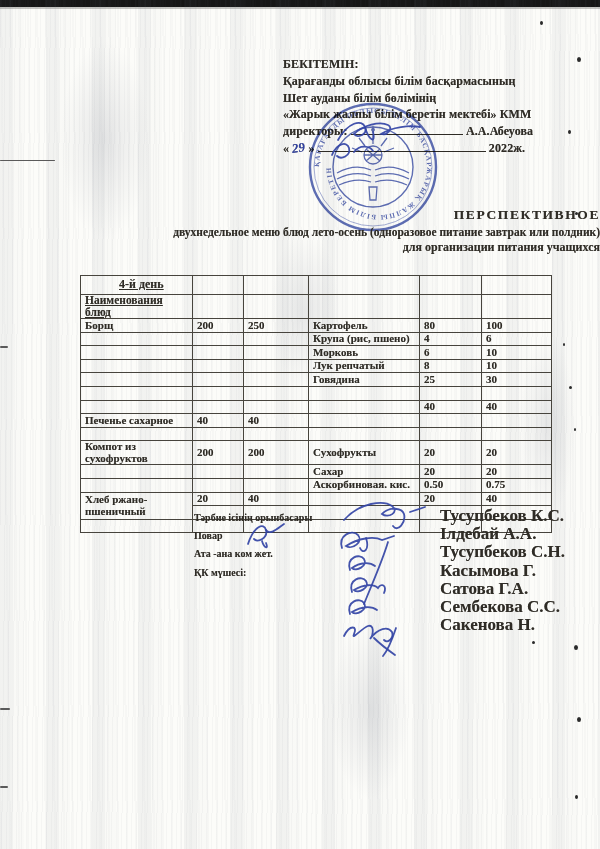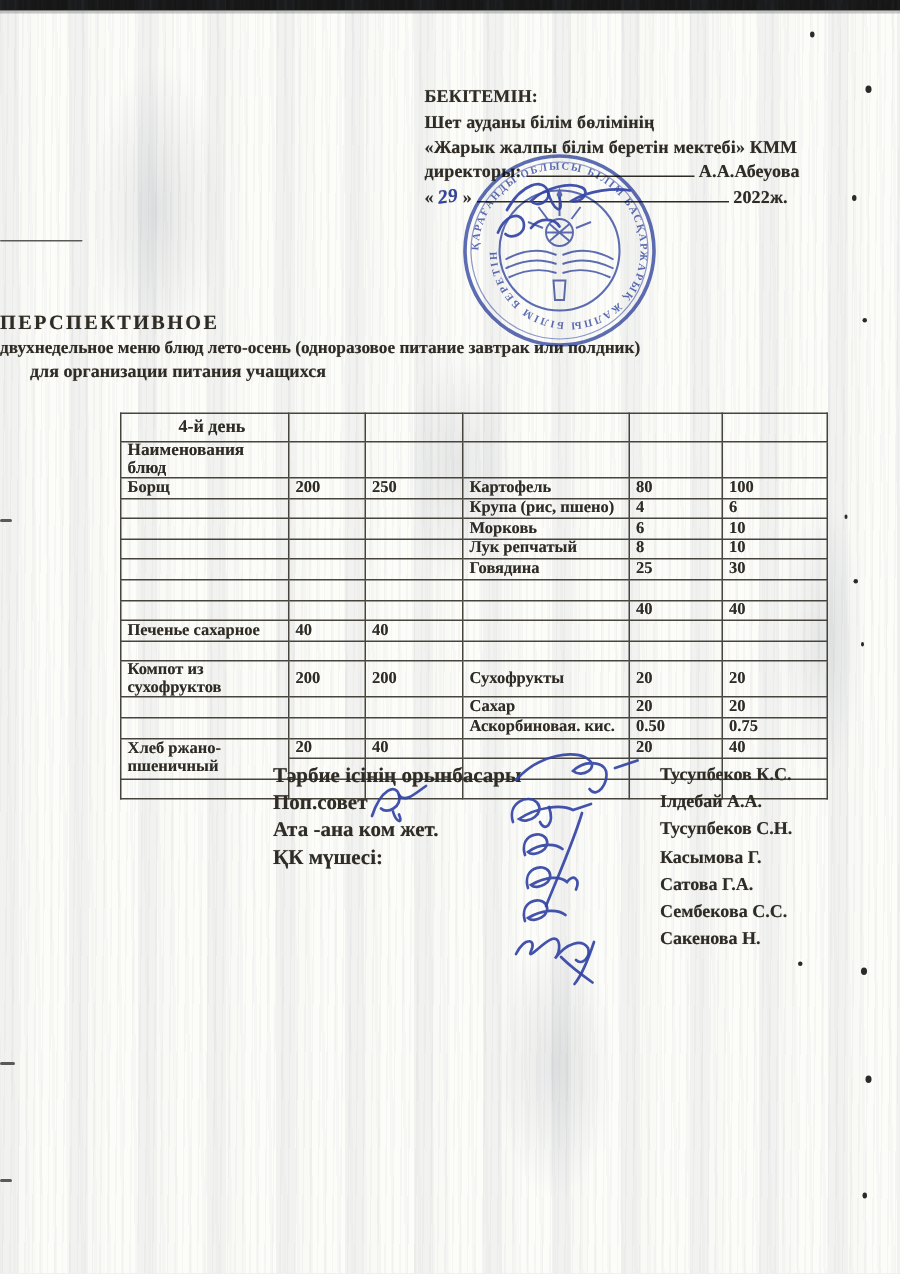--- a/index.html
+++ b/index.html
@@ -23,38 +23,38 @@
   .approval{position:absolute;left:283px;top:56px;width:300px;font-size:12px;
             line-height:16.8px;font-weight:bold;letter-spacing:.1px;
             text-shadow:0 0 .5px rgba(47,44,38,.55);}
   .uline{display:inline-block;border-bottom:1px solid #2f2c26;height:11px;vertical-align:baseline;}
   .hand{display:inline-block;color:#3243a4;font-style:italic;font-size:13px;
         transform:rotate(-8deg);font-weight:bold;}
   
   .stamp{position:absolute;left:303px;top:97px;width:140px;height:140px;opacity:.82;
          mix-blend-mode:multiply;}
   
-  .titleblock{position:absolute;left:0;top:207px;width:600px;text-align:left;font-weight:bold;
+  .titleblock{position:absolute;left:0;top:207px;width:600px;text-align:right;font-weight:bold;
               text-shadow:0 0 .5px rgba(47,44,38,.5);}
   .t1{font-size:13.5px;letter-spacing:1.6px;}
   .t2{font-size:11.5px;margin-top:3px;}
   .t3{font-size:12px;margin-top:2px;margin-left:20px;}
   .t4{font-size:12.5px;margin-top:2px;}
   
   .menu{position:absolute;left:80px;top:275px;border-collapse:collapse;table-layout:fixed;
         width:471px;font-size:11px;font-weight:bold;text-shadow:0 0 .4px rgba(47,44,38,.45);}
   .menu td{border:1px solid #47443d;height:12.6px;padding:0 4px;overflow:hidden;
            white-space:pre-line;line-height:11.5px;vertical-align:middle;}
-  .menu tr.hdr td{height:18px;}
+  .menu tr.hdr td{height:18px;text-decoration:underline;}
   .menu td.day{padding-left:38px;font-size:12px;}
   .menu td.subh{font-size:11.5px;}
   
-  .sigroles{position:absolute;left:182px;top:509px;font-weight:bold;font-size:14px;
+  .sigroles{position:absolute;left:194px;top:509px;font-weight:bold;font-size:10px;
             line-height:18.2px;text-shadow:0 0 .5px rgba(47,44,38,.5);}
-  .signames{position:absolute;left:440px;top:507px;font-weight:bold;font-size:12px;
+  .signames{position:absolute;left:440px;top:507px;font-weight:bold;font-size:17px;
             line-height:18.2px;text-shadow:0 0 .5px rgba(47,44,38,.5);}
   .ink{position:absolute;pointer-events:none;}
   .ink path{fill:none;stroke:#3344a5;stroke-width:1.8;stroke-linecap:round;opacity:.92;}
 </style>
 </head>
 <body>
 
 <div class="page">
 
   <div class="topbar"></div>
@@ -77,20 +77,21 @@
   <div class="speck" style="left:574px;top:645px;width:4px;height:5px;"></div>
   <div class="speck" style="left:577px;top:717px;width:4px;height:5px;"></div>
   <div class="speck" style="left:575px;top:795px;width:3px;height:4px;"></div>
   <div class="dash" style="left:0;top:160px;width:55px;height:1px;"></div>
   <div class="dash" style="left:0;top:346px;width:8px;height:2px;"></div>
   <div class="dash" style="left:0;top:708px;width:10px;height:2px;"></div>
   <div class="dash" style="left:0;top:786px;width:8px;height:2px;"></div>
 
   <div class="approval">
     <div>БЕКІТЕМІН:</div>
+    <div>Қарағанды облысы білім басқармасының</div>
     <div>Шет ауданы білім бөлімінің</div>
     <div>«Жарык жалпы білім беретін мектебі» КММ</div>
     <div>
       <span>директоры:</span>
       <span class="uline" style="width:112px;"></span>
       <span>А.А.Абеуова</span>
     </div>
     <div>
       <span>«</span>
       <span class="hand">29</span>
@@ -288,21 +289,21 @@
           <td></td>
           <td></td>
           <td></td>
           <td></td>
         </tr>
       </tbody>
   </table>
 
   <div class="sigroles">
       <div>Тәрбие ісінің орынбасары</div>
-      <div>Поп.совет</div>
+      <div>Повар</div>
       <div>Ата -ана ком  жет.</div>
       <div>ҚК мүшесі:</div>
     </div>
   <div class="signames">
       <div>Тусупбеков К.С.</div>
       <div>Ілдебай А.А.</div>
       <div>Тусупбеков С.Н.</div>
       <div>Касымова Г.</div>
       <div>Сатова Г.А.</div>
       <div>Сембекова С.С.</div>

